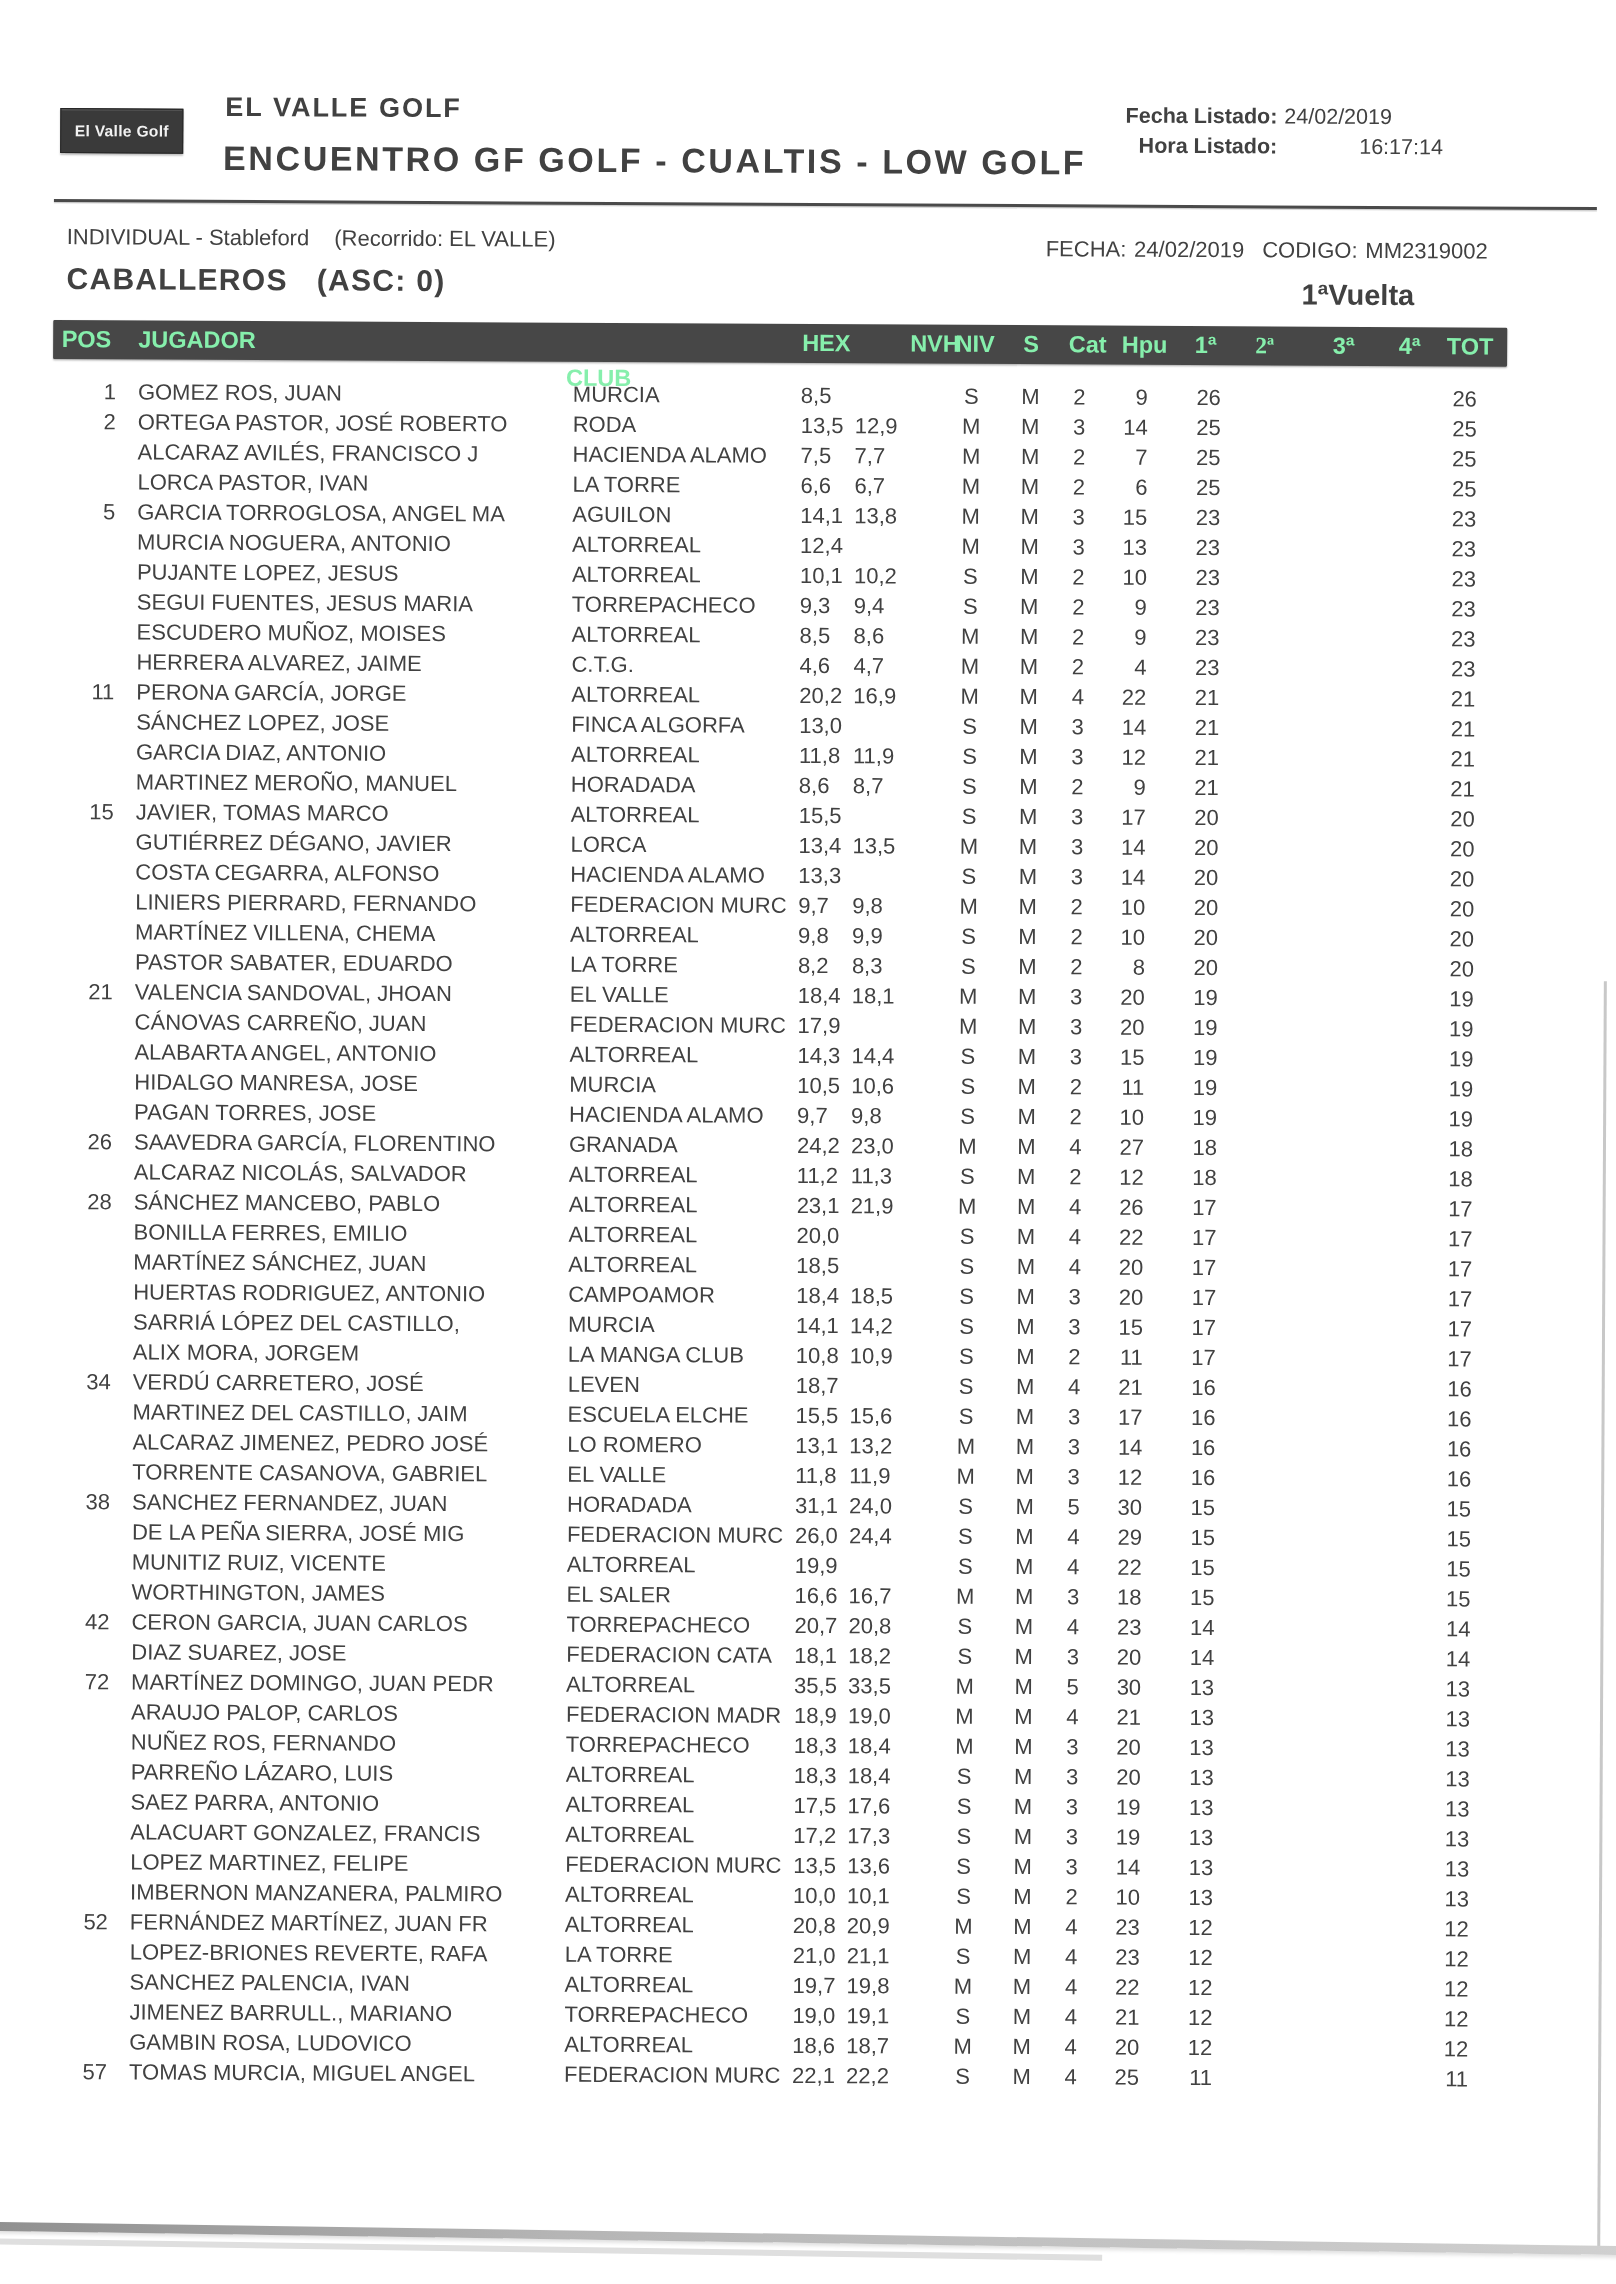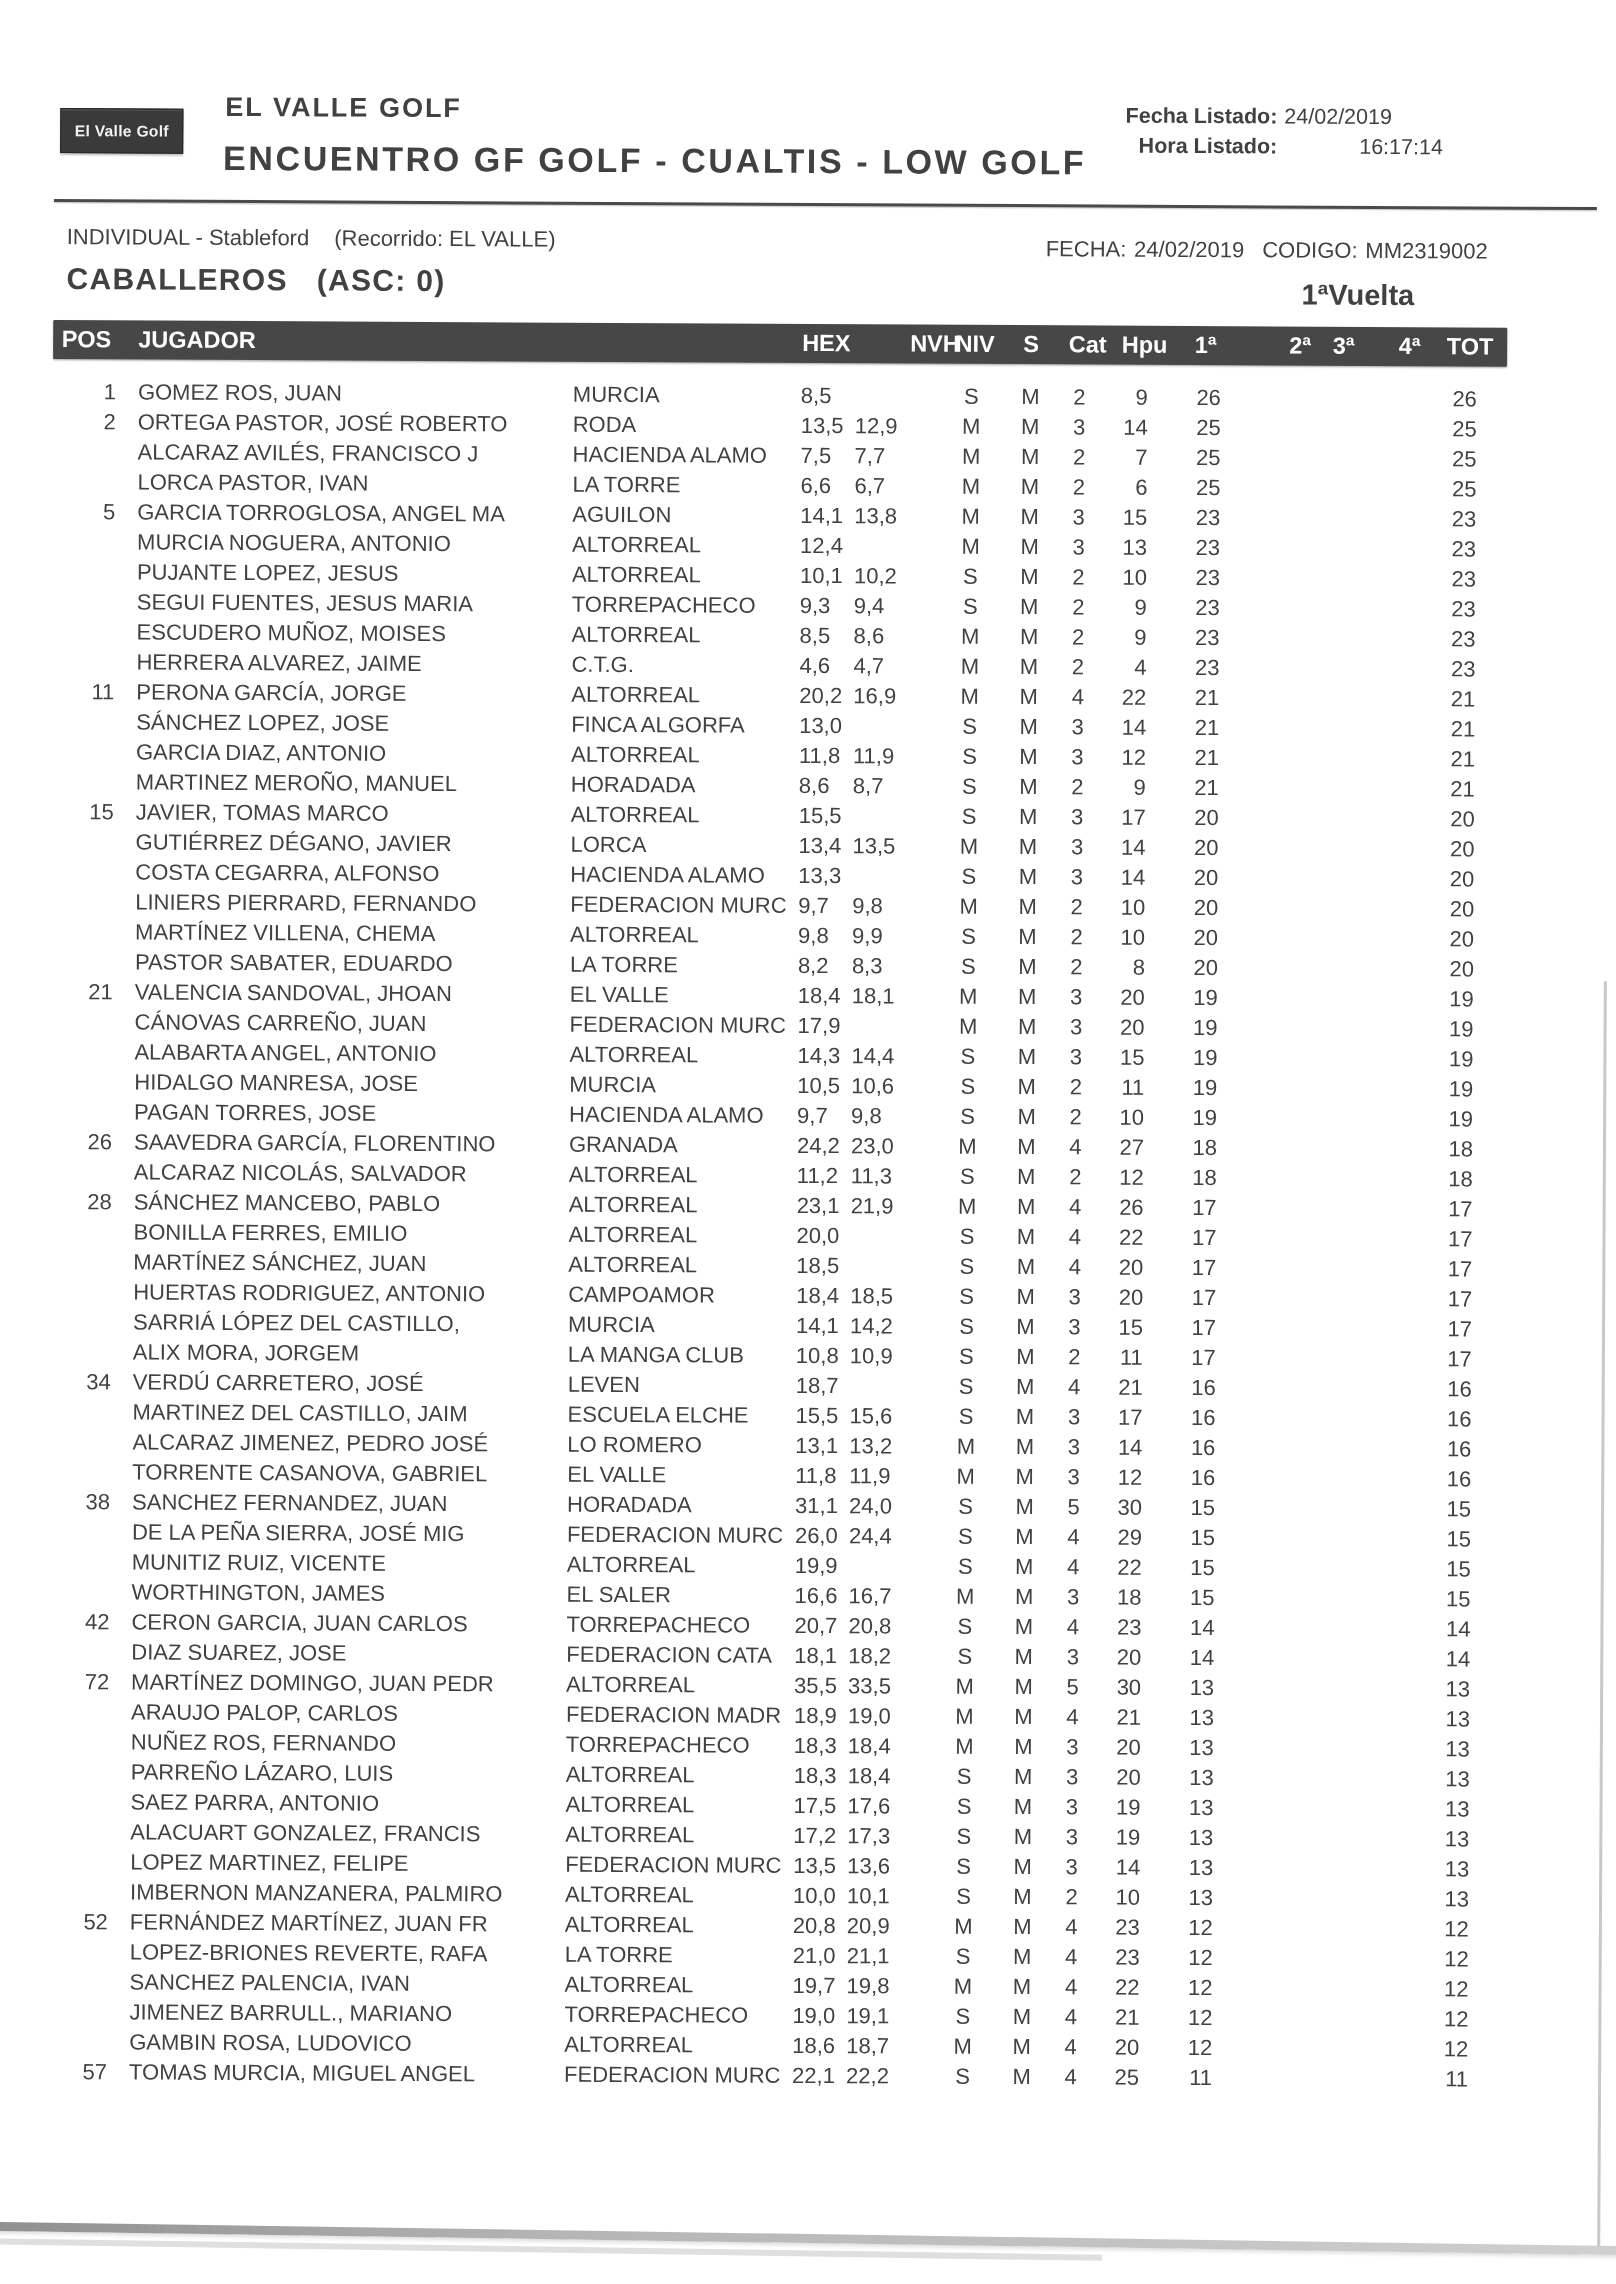--- a/index.html
+++ b/index.html
@@ -28,30 +28,30 @@
   .fecha-line{position:absolute;left:1041px;top:235px;font-size:22px;white-space:nowrap;}
   .fecha-line .gap{margin-left:18px;}
   .fecha-line .val{margin-left:7.8px;}
   .caballeros{position:absolute;left:62px;top:266px;font-size:30px;font-weight:bold;letter-spacing:1.3px;white-space:nowrap;}
   .caballeros .gap{margin-left:29px;}
   .vuelta{position:absolute;left:1297px;top:276px;font-size:29px;font-weight:bold;}
   
   .thead{position:absolute;left:49px;top:324px;width:1454px;height:39px;
          background:var(--header_bar,#474747);border-radius:1.3px;
          box-shadow:0 1.3px 2px rgba(0,0,0,0.3);}
-  .thead span{position:absolute;top:0;line-height:39px;color:#ffffff;font-weight:bold;
+  .thead span{position:absolute;top:0;line-height:39px;color:#86efac;font-weight:bold;
               font-size:23.5px;white-space:nowrap;}
   .h-pos{left:8.5px;} .h-jugador{left:85px;} .h-club{left:513px;margin-top:36px;}
   .h-hex{left:749px;} .h-nvh{left:828px;margin-left:29px;}
   .h-niv{left:896px;width:52px;text-align:center;}
   .h-s{left:955px;width:46px;text-align:center;}
   .h-cat{left:1010px;width:49px;text-align:center;}
   .h-hpu{left:1062px;width:59px;text-align:center;}
   .h-r1{left:1133px;width:39px;text-align:center;}
-  .h-r2{left:1236px;width:39px;text-align:left;}
+  .h-r2{left:1182px;width:39px;text-align:right;font-family:Liberation Serif, serif;}
   .h-r3{left:1271px;width:39px;text-align:center;}
   .h-r4{left:1337px;width:39px;text-align:center;}
   .h-tot{left:1391px;width:52px;text-align:center;}
   
   .tbody{position:absolute;left:49px;top:381px;width:1454px;}
   .row{position:relative;height:30px;}
   .row span{position:absolute;top:0;line-height:30px;font-size:22px;white-space:nowrap;}
   .c-pos{left:0;width:63px;text-align:right;}
   .c-name{left:85px;}
   .c-club{left:520px;}

